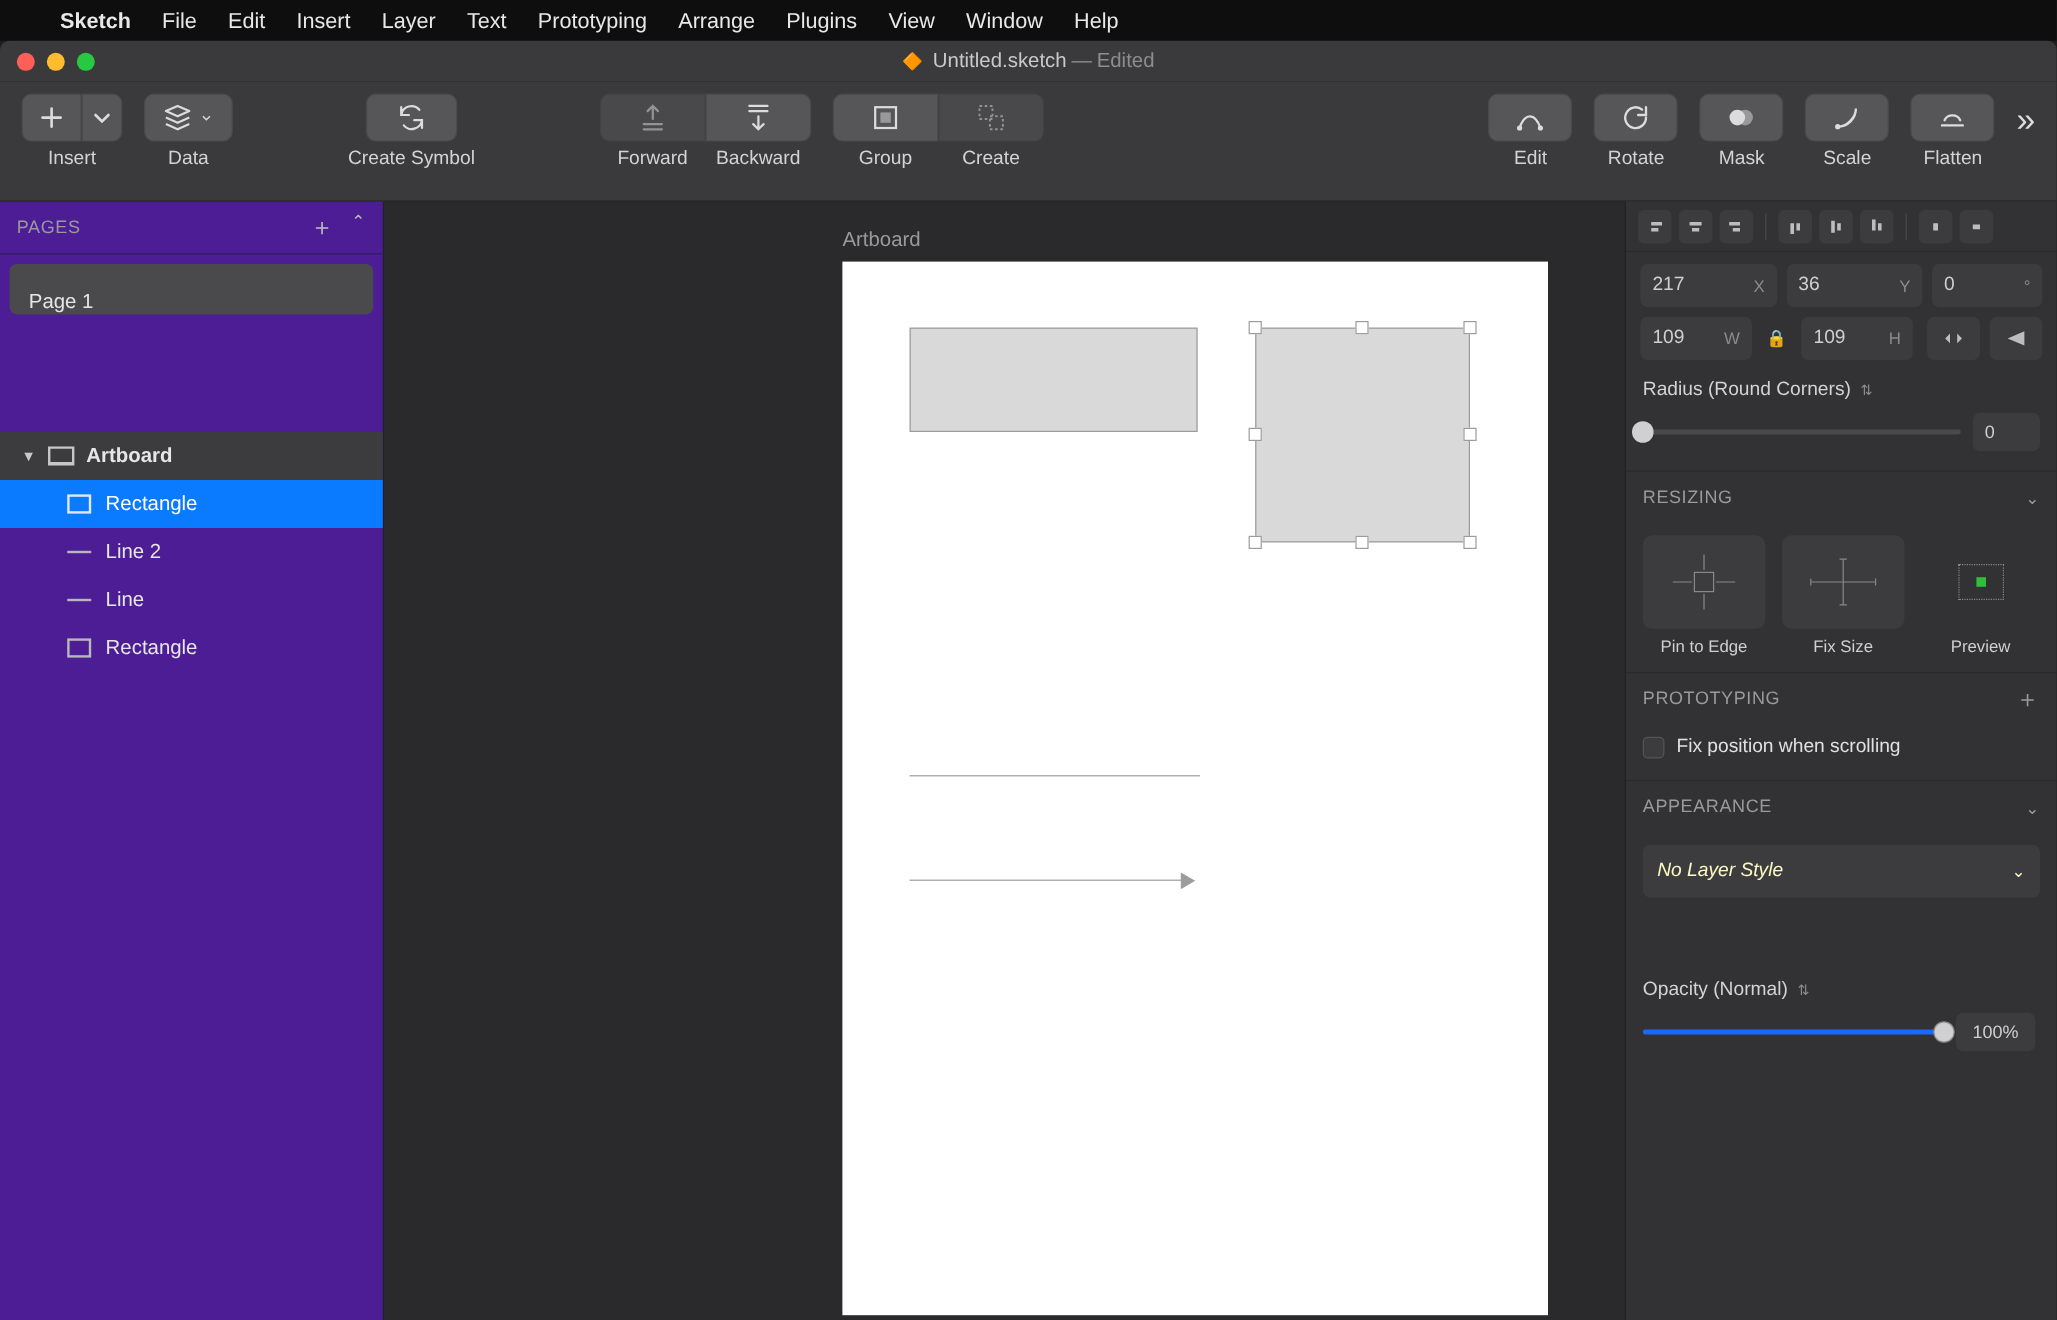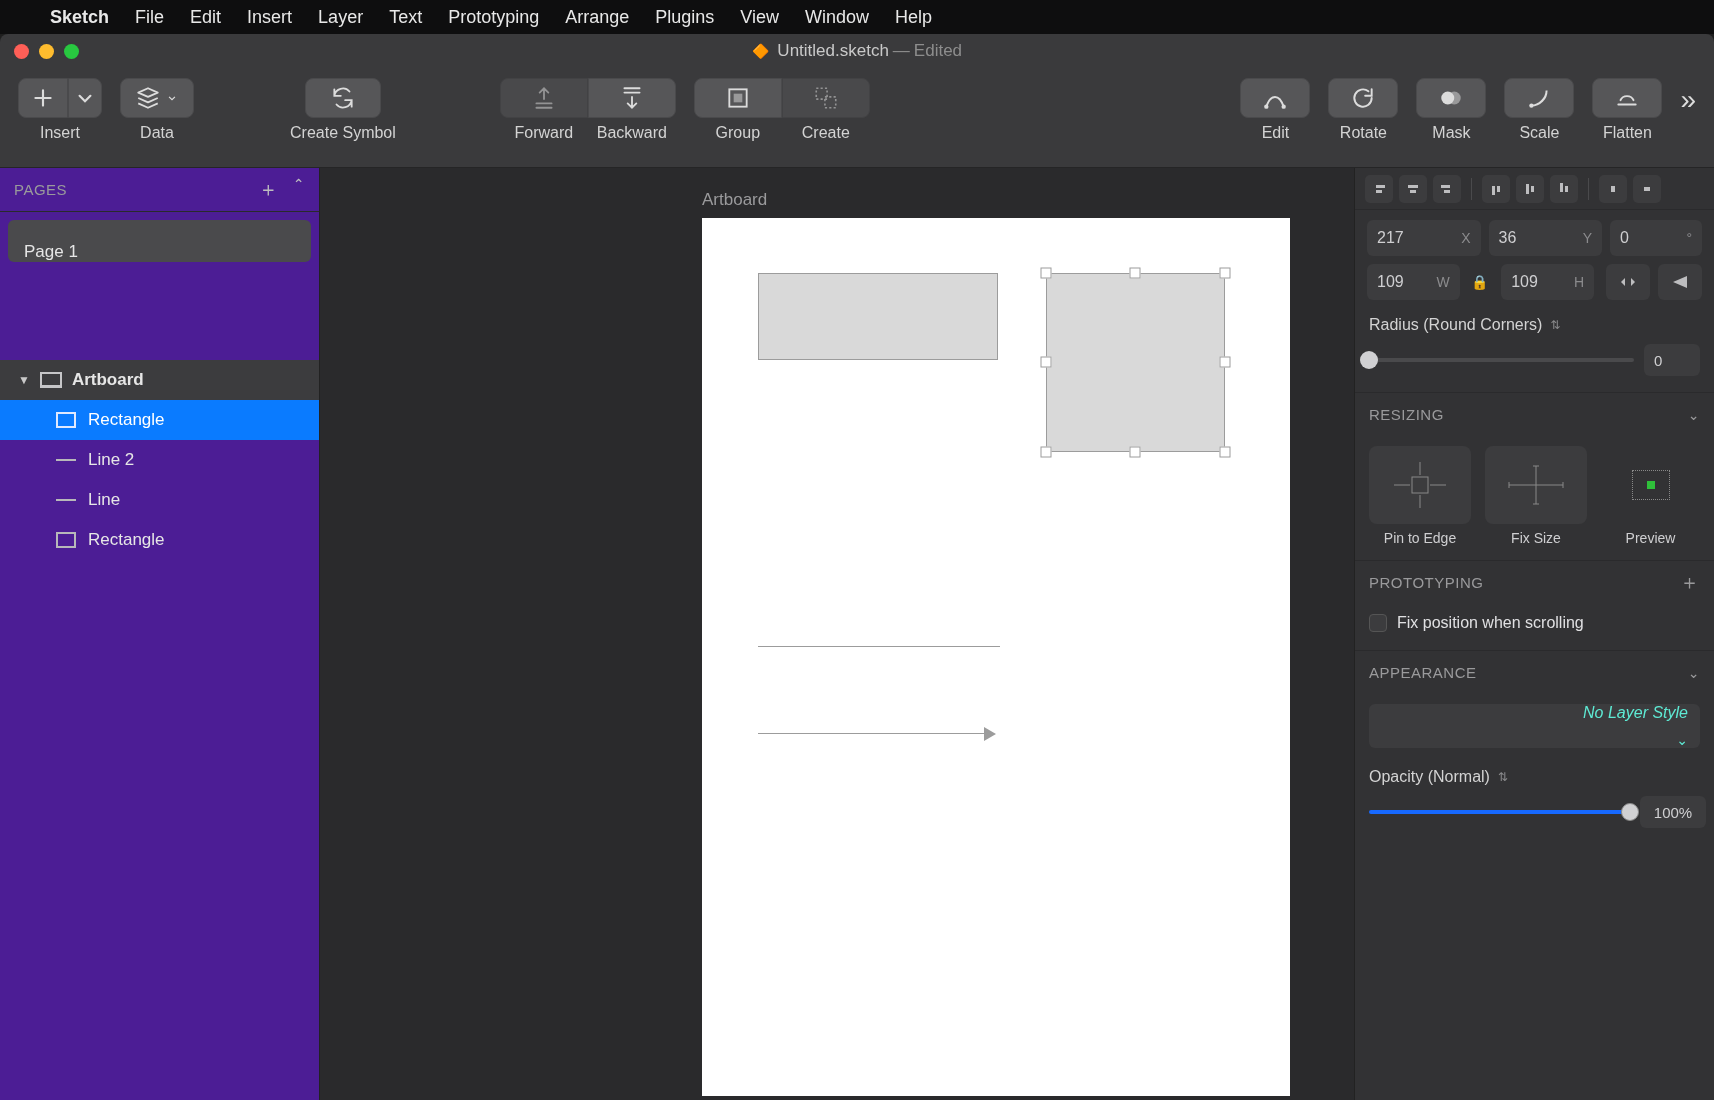--- a/index.html
+++ b/index.html
@@ -92,22 +92,22 @@
   .res-box { width:102px; height:78px; background:#3c3c3e; border-radius:8px; display:flex; align-items:center; justify-content:center; color:#888;}
   .res-preview { width:38px; height:30px; border:1px dotted #888; display:flex; align-items:center; justify-content:center;}
   .res-preview .dot{width:8px;height:8px;background:#2fbf3a;}
   .resizing-labels { display:flex; gap:14px; padding:0 14px 14px 14px; font-size:14px; color:#cfcfd1;}
   .resizing-labels span { width:102px; text-align:center; }
   .resizing-labels span.last{width:auto;flex:1;text-align:center;}
 
   .proto-body { padding:10px 14px 18px 14px; display:flex; align-items:center; gap:10px; }
   .checkbox { width:18px; height:18px; border-radius:4px; background:#3c3c3e; border:1px solid #555;}
   .appearance-body { padding:10px 14px 20px 14px; }
-  .style-select { height:44px; background:#3c3c3e; border-radius:6px; display:flex; align-items:flex-end; justify-content:space-between; padding:0 12px; font-size:16px; font-style:italic; color:#5eead4;flex-direction:column;}
-  .opacity-row { padding:0 8px 14px 14px; }
+  .style-select { height:44px; background:#3c3c3e; border-radius:6px; display:flex; align-items:center; justify-content:space-between; padding:0 12px; font-size:16px; font-style:italic; color:#fef9c3;}
+  .opacity-row { padding:0 18px 14px 14px;margin-top:48px; }
   .opacity-label { font-size:16px; color:#d3d3d3; display:flex; align-items:center; gap:8px; margin-bottom:10px;}
   .op-track { flex:1; height:4px; background:#1769ff; border-radius:2px; position:relative;}
   .op-thumb { position:absolute; right:0; top:50%; transform:translate(50%,-50%); width:18px; height:18px; border-radius:50%; background:#d0d0d2; border:1px solid #888;}
   .op-val { width:66px; height:32px; background:#3c3c3e; border-radius:6px; display:flex; align-items:center; justify-content:center; font-size:15px;}
 
   .toolbar-overflow { font-size:28px; color:#dcdcdc; padding-top:6px; }
 </style>
 </head>
 <body>
 

